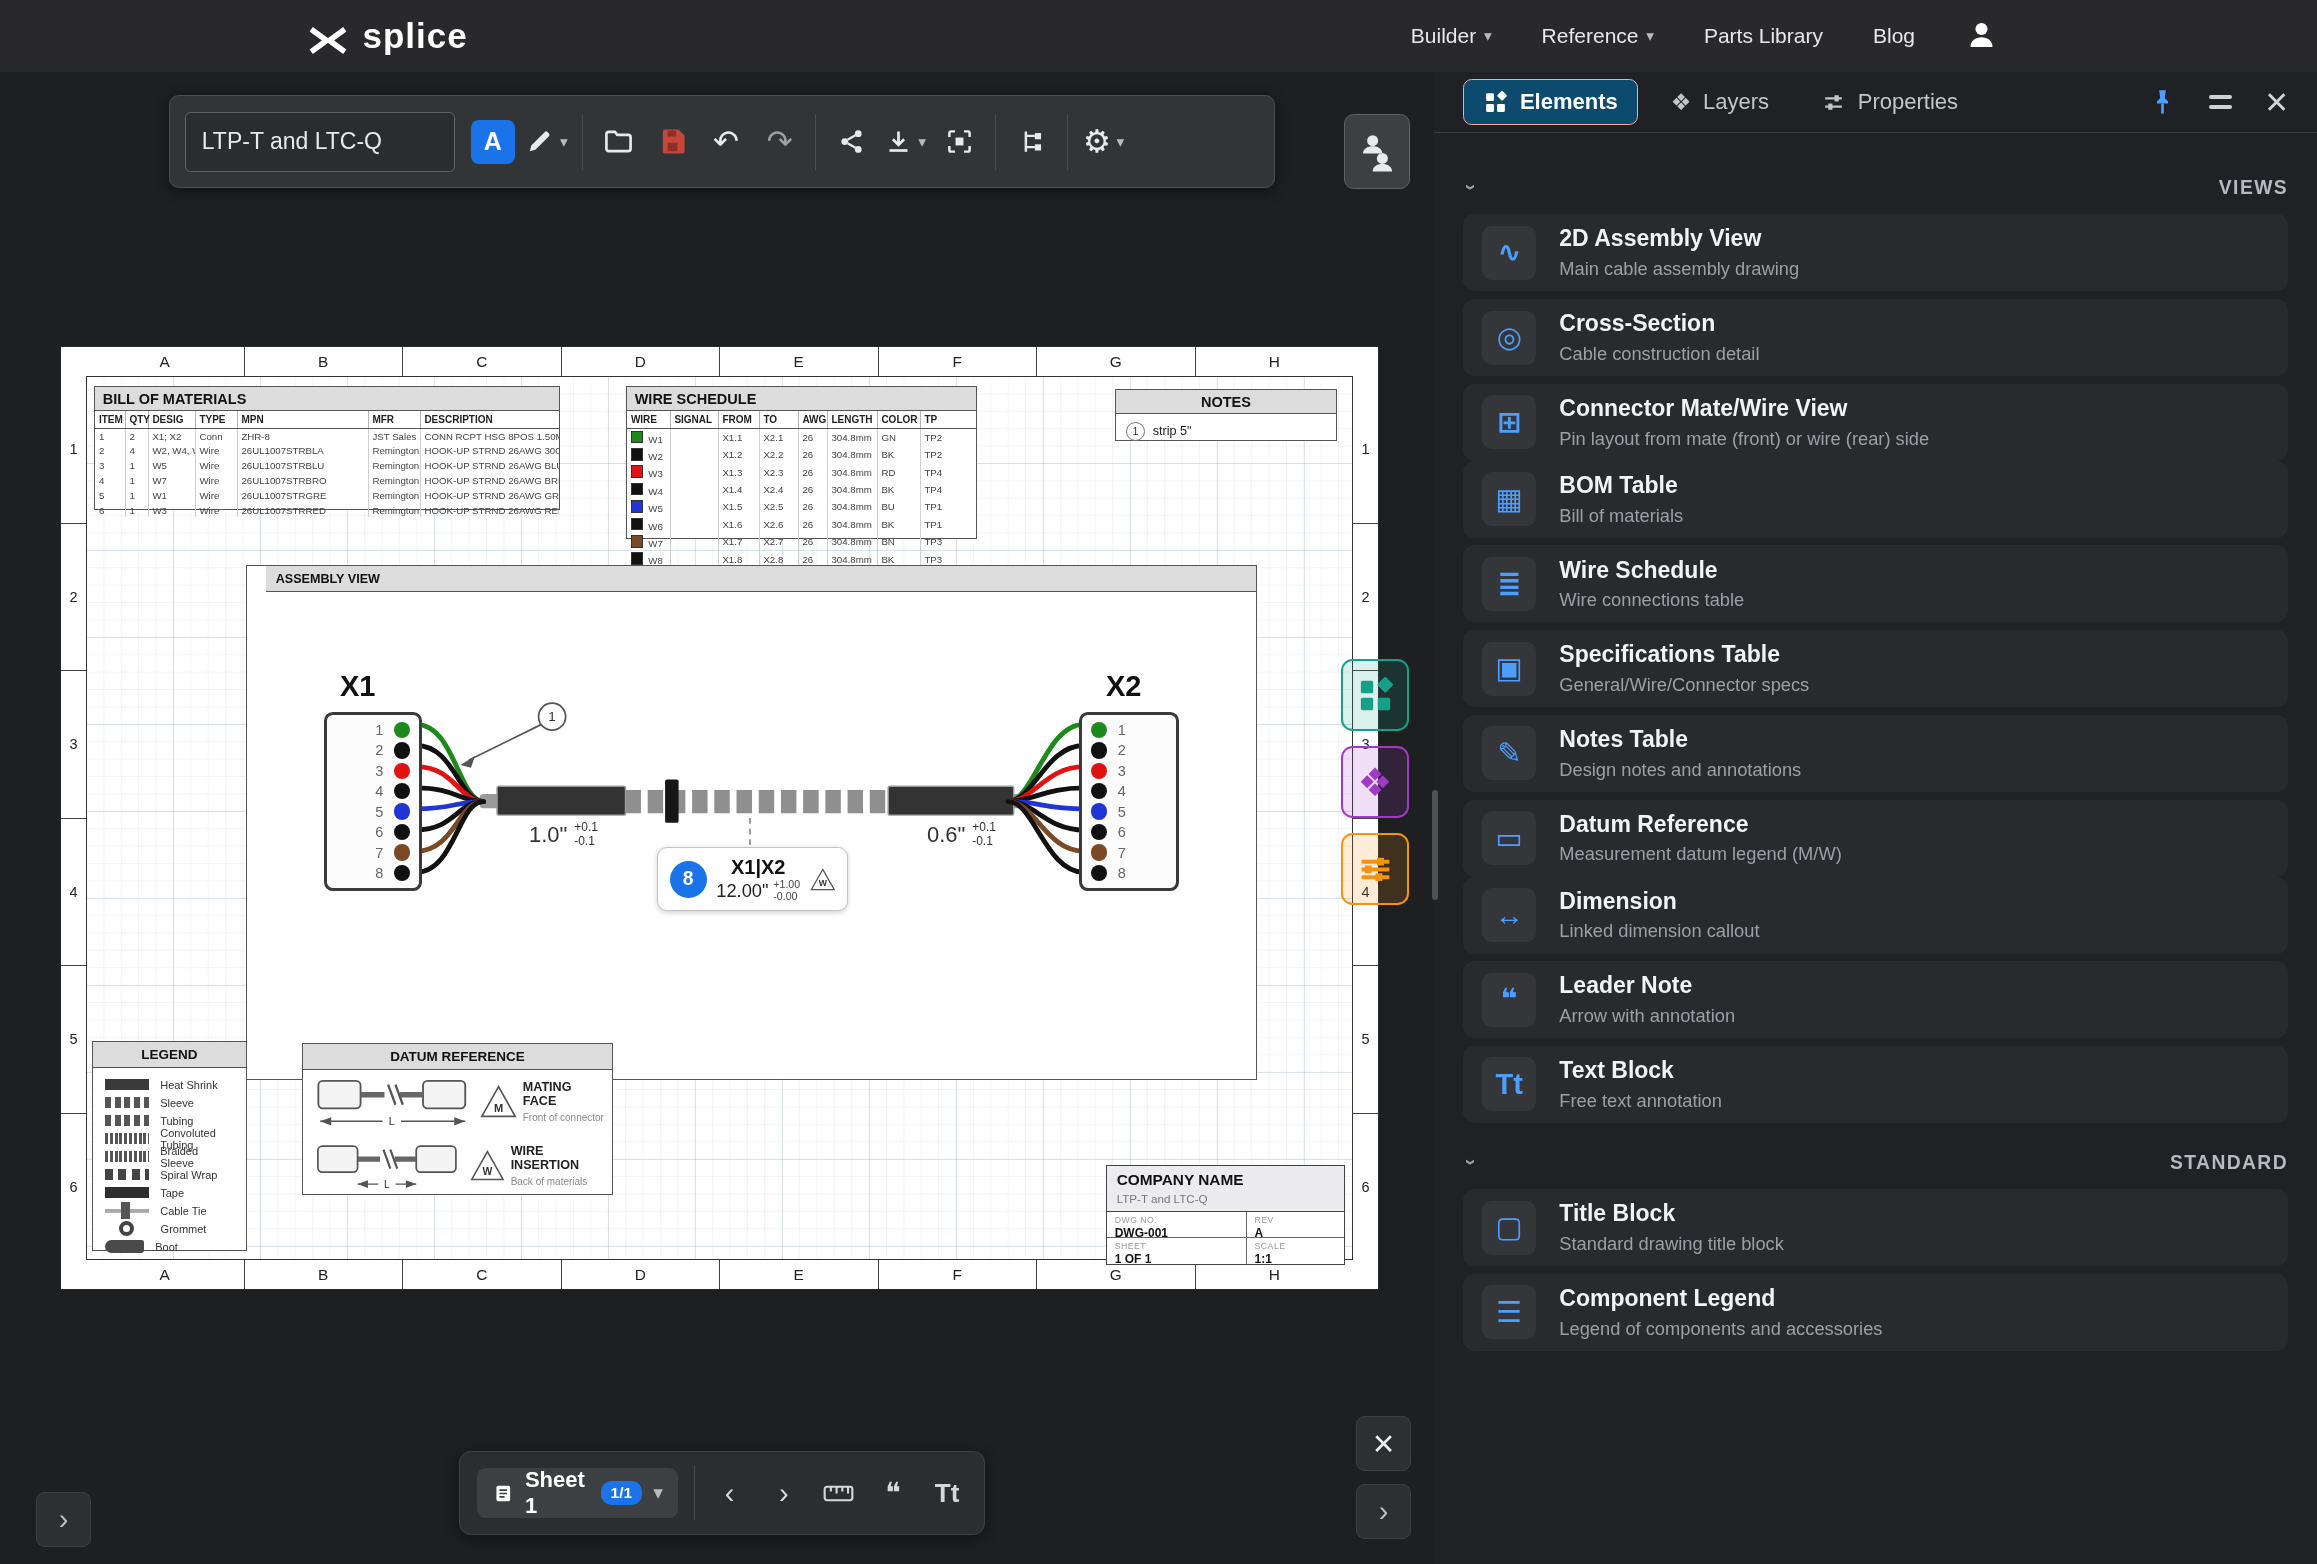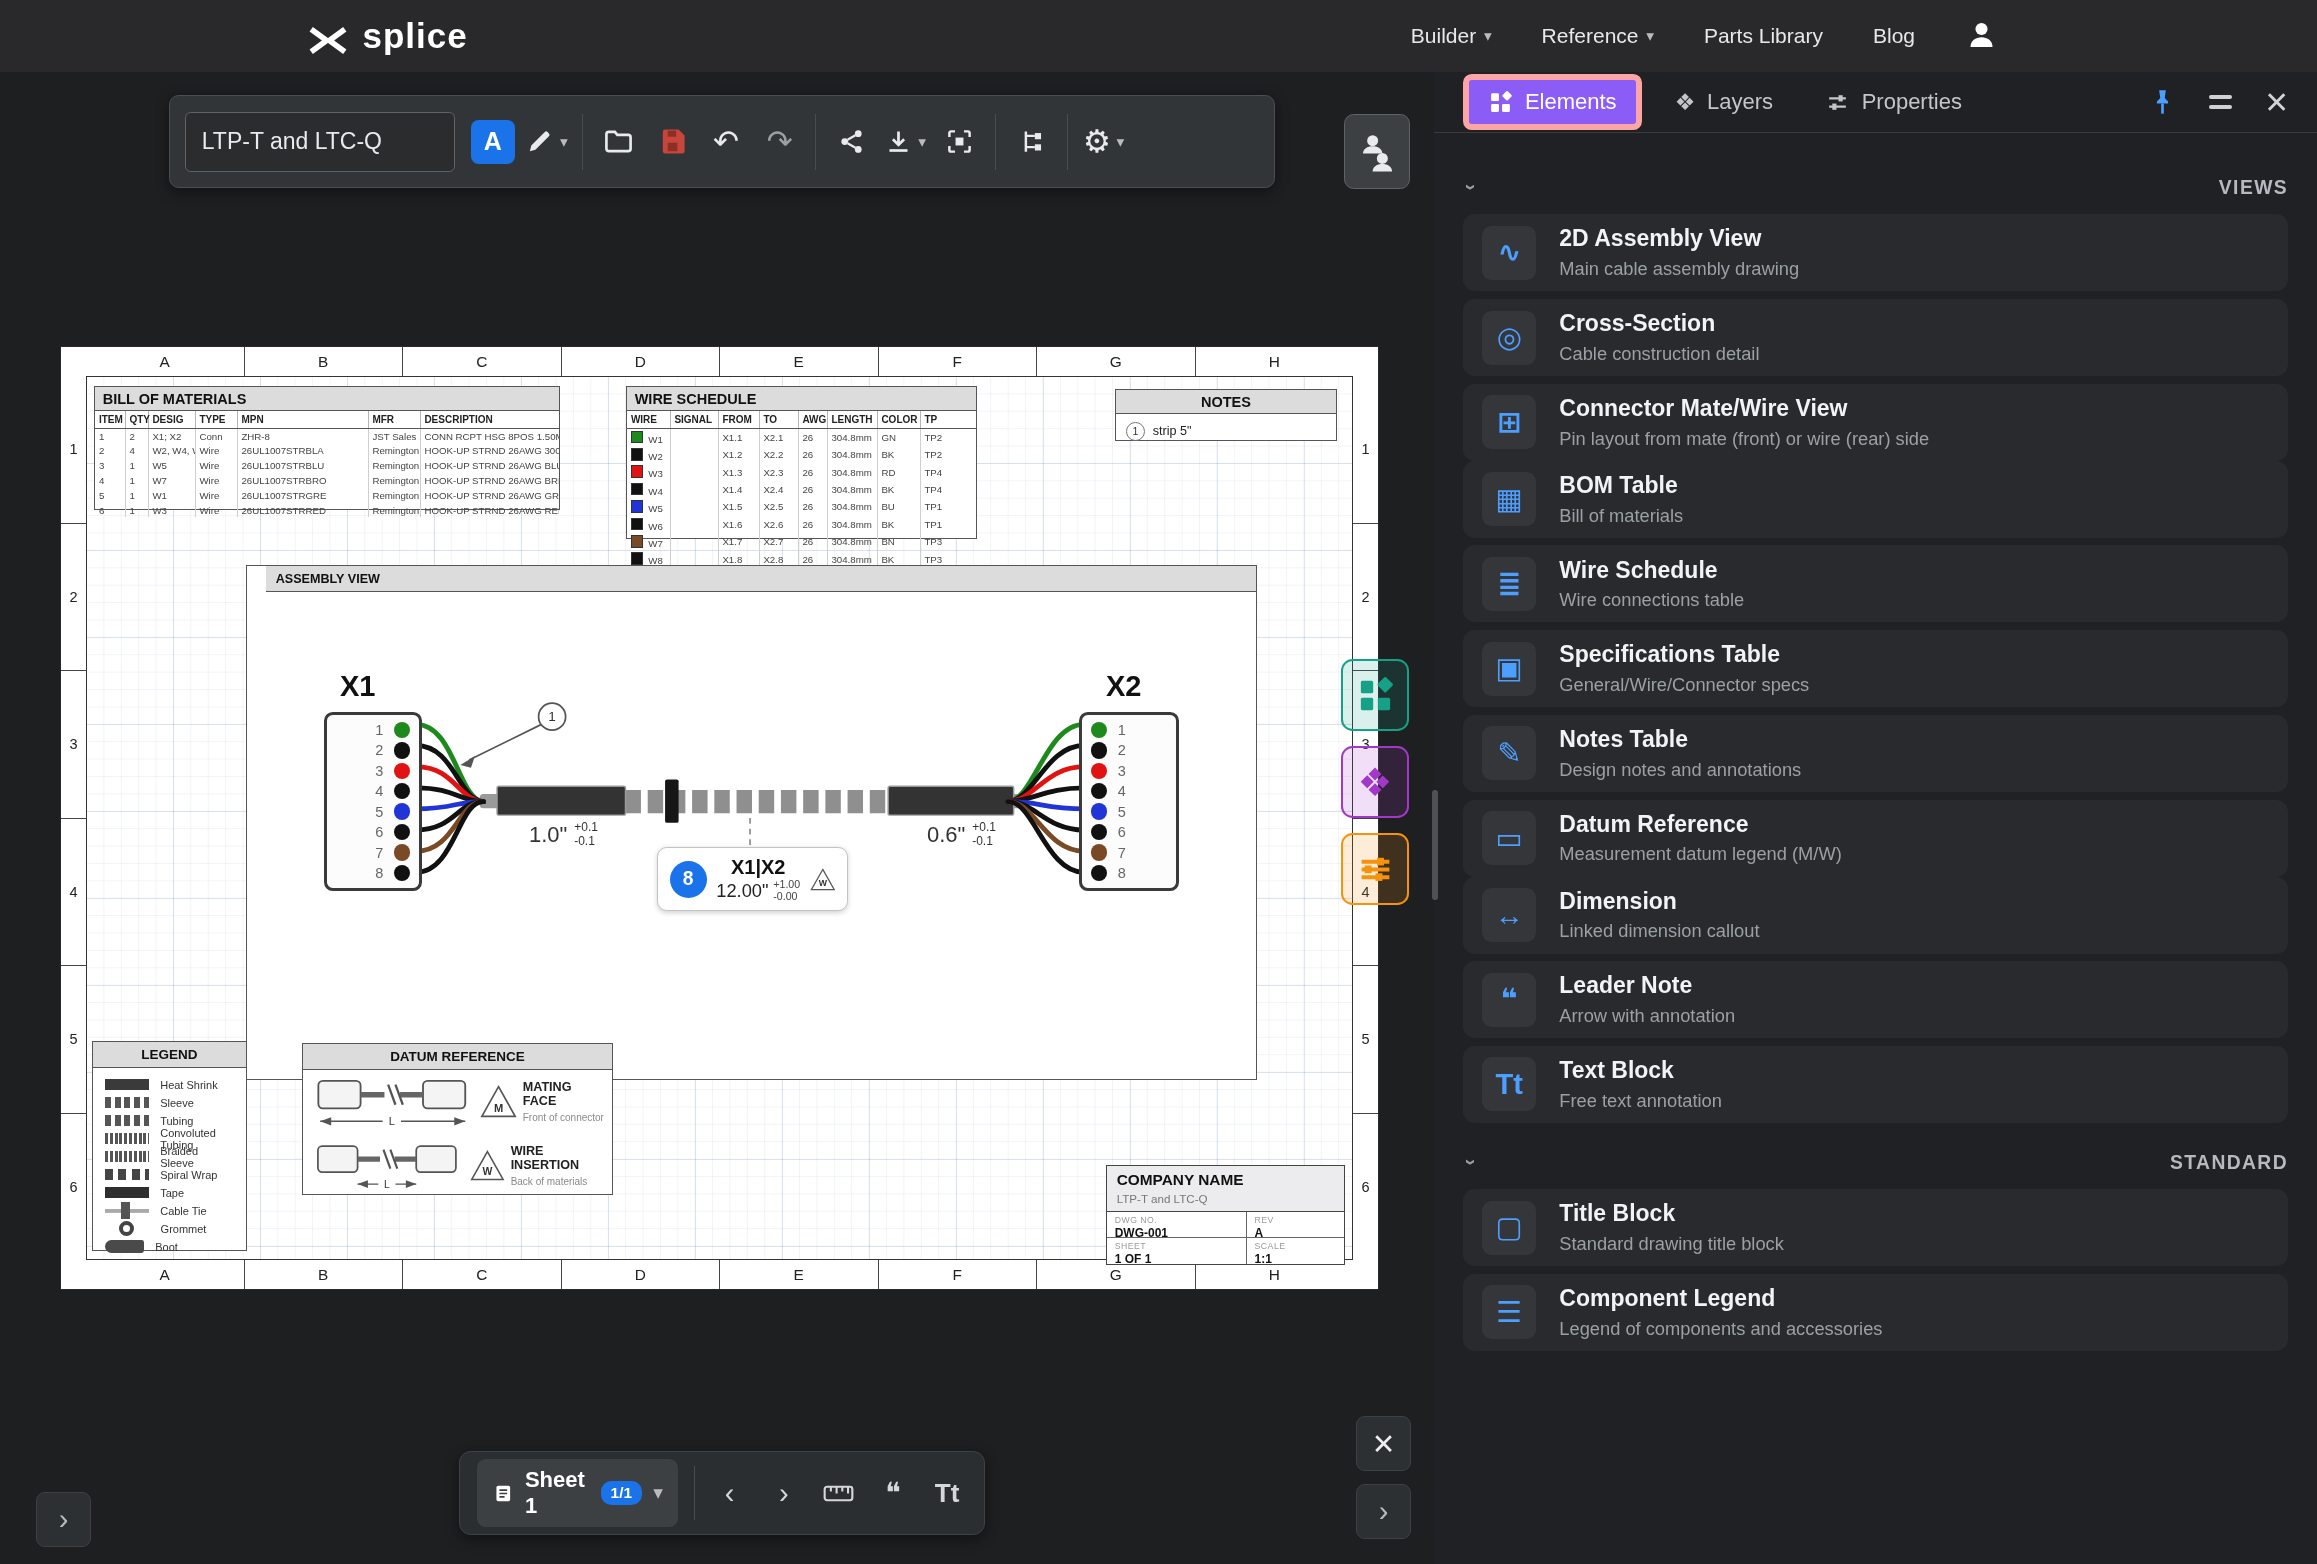--- a/index.html
+++ b/index.html
@@ -23,21 +23,21 @@
   .tb-btn{height:54px;min-width:44px;display:flex;align-items:center;justify-content:center;gap:5.8px;border-radius:7.7px;color:#e8eaed;}
   .tb-btn svg{display:block;}
   .tb-glyph{font-size:31px;color:#e8eaed;line-height:1;}
   .tb-div{width:1px;height:56px;background:#4a4d50;margin:0 3.9px;}
   .collab-btn{position:absolute;left:1344px;top:114px;width:64px;height:73px;background:#3c4043;border:1px solid #5f6368;
               border-radius:9.7px;display:flex;align-items:center;justify-content:center;z-index:30;}
   
   .panel{position:absolute;left:1434px;top:72px;width:883px;height:1492px;background:#202124;z-index:35;}
   .panel-head{height:60px;border-bottom:1px solid #3a3b3e;display:flex;align-items:center;padding:0 29px;gap:13.5px;}
   .tab{display:flex;align-items:center;gap:11.6px;height:44px;padding:0 19.3px;border-radius:8.7px;color:#c3c6c9;font-size:22px;}
-  .tab.active{background:#8b5cf6;border:6px solid #fca5a5;color:#fff;font-weight:normal;}
+  .tab.active{background:#0c4a6e;border:1px solid #fca5a5;color:#fff;font-weight:bold;}
   .panel-head-icons{margin-left:auto;display:flex;align-items:center;gap:33px;}
   .ph-icon{color:#d2d4d6;font-size:29px;display:flex;align-items:center;}
   .menu-lines{display:flex;flex-direction:column;gap:6.8px;}
   .menu-lines i{display:block;width:23px;height:3.9px;background:#cfd1d3;border-radius:1.9px;}
   .panel-body{padding:23px 29px 0 29px;}
   .sec-label{display:flex;align-items:center;gap:10px;color:#b6bac0;font-size:19.3px;font-weight:bold;letter-spacing:1.4px;margin:21px 0 15.4px 3.9px;justify-content:space-between;}
   .sec-label .chev{font-size:19.3px;color:#9aa0a6;}
   .cards{display:flex;flex-direction:column;gap:7.7px;}
   .card{background:#292a2d;border-radius:11.6px;height:77px;display:flex;align-items:center;padding:0 19.3px;gap:23px;cursor:pointer;}
   .card-ic{width:54px;height:54px;background:#35363a;border-radius:9.7px;display:flex;align-items:center;justify-content:center;}
@@ -123,21 +123,21 @@
   .tb-lab{font-size:8.7px;color:#999;letter-spacing:0.5px;}
   .tb-val{font-size:12px;font-weight:bold;color:#111;margin-top:1px;}
   
   .edge-btn{position:absolute;width:64px;height:68px;border-radius:11.6px;border:2.4px solid;display:flex;align-items:center;justify-content:center;z-index:20;}
   .edge-teal{border-color:#16a086;background:rgba(22,160,134,.16);}
   .edge-purple{border-color:#a238c8;background:rgba(162,56,200,.16);color:#a238c8;font-size:39px;}
   .edge-orange{border-color:#f5920e;background:rgba(245,146,14,.16);}
   
   .bbar{position:absolute;left:459px;top:1451px;width:526px;height:84px;background:#2b2e30;border:1px solid #404346;
         border-radius:11.6px;box-shadow:0 3.9px 13.5px rgba(0,0,0,.45);display:flex;align-items:center;padding:0 17.4px;gap:15.4px;box-sizing:border-box;z-index:30;}
-  .sheet-btn{height:68px;background:#3c4043;border-radius:8.7px;display:flex;align-items:center;gap:11.6px;padding:0 15.4px;}
+  .sheet-btn{height:50px;background:#3c4043;border-radius:8.7px;display:flex;align-items:center;gap:11.6px;padding:0 15.4px;}
   .sheet-btn .lab{color:#fff;font-size:22px;font-weight:bold;}
   .pill{background:#1a73e8;color:#fff;font-size:15.4px;font-weight:bold;border-radius:10.6px;padding:2.9px 9.7px;}
   .bb-div{width:1px;height:54px;background:#4a4d50;}
   .bb-icon{width:44px;height:44px;display:flex;align-items:center;justify-content:center;color:#d5d7d9;font-size:29px;}
   .corner-btn{position:absolute;width:53px;height:53px;background:#2d3033;border:1px solid #3e4144;border-radius:8.7px;
               display:flex;align-items:center;justify-content:center;color:#b9bcbe;font-size:29px;z-index:30;}
   .notes-item{display:flex;align-items:center;gap:7.7px;padding:7.7px 9.7px;}
   .note-circ{width:17.4px;height:17.4px;border:1px solid #777;border-radius:50%;display:flex;align-items:center;justify-content:center;font-size:10.6px;color:#333;flex:none;}
   .note-text{font-size:12.6px;color:#222;}
 </style>

